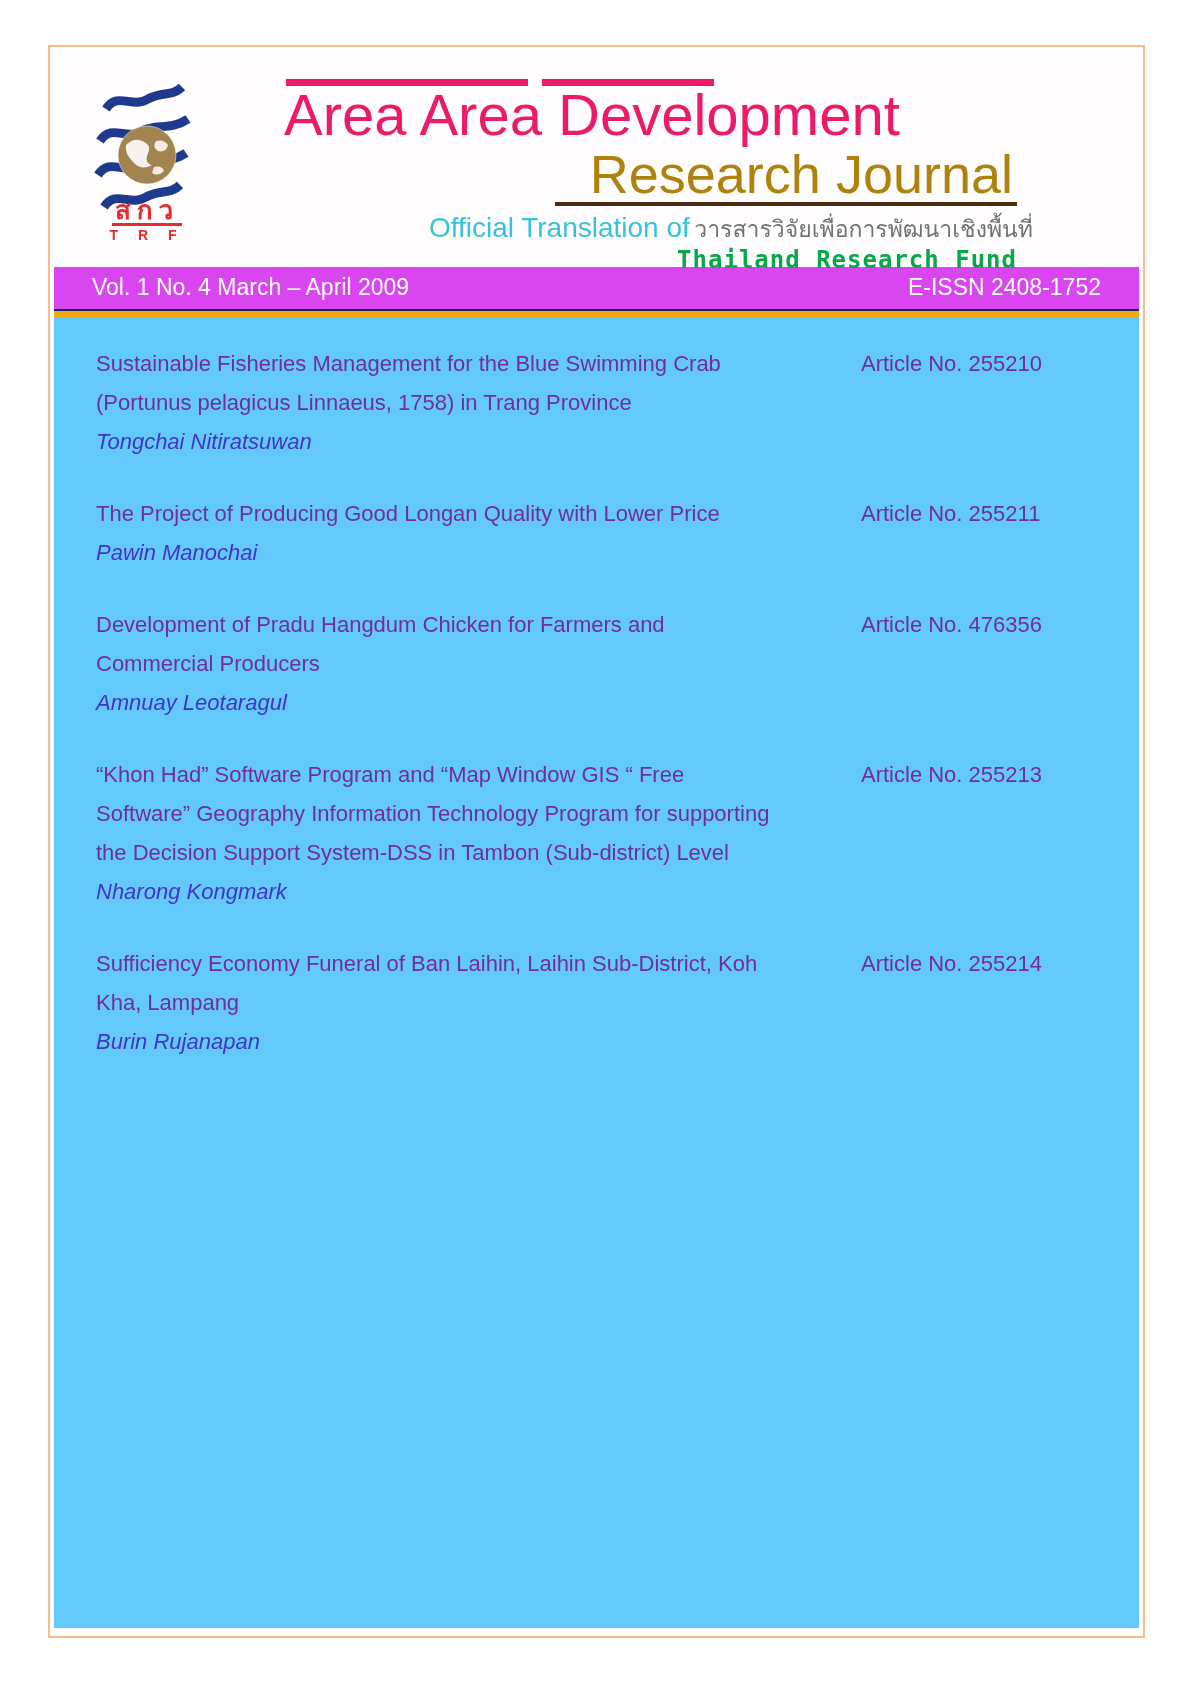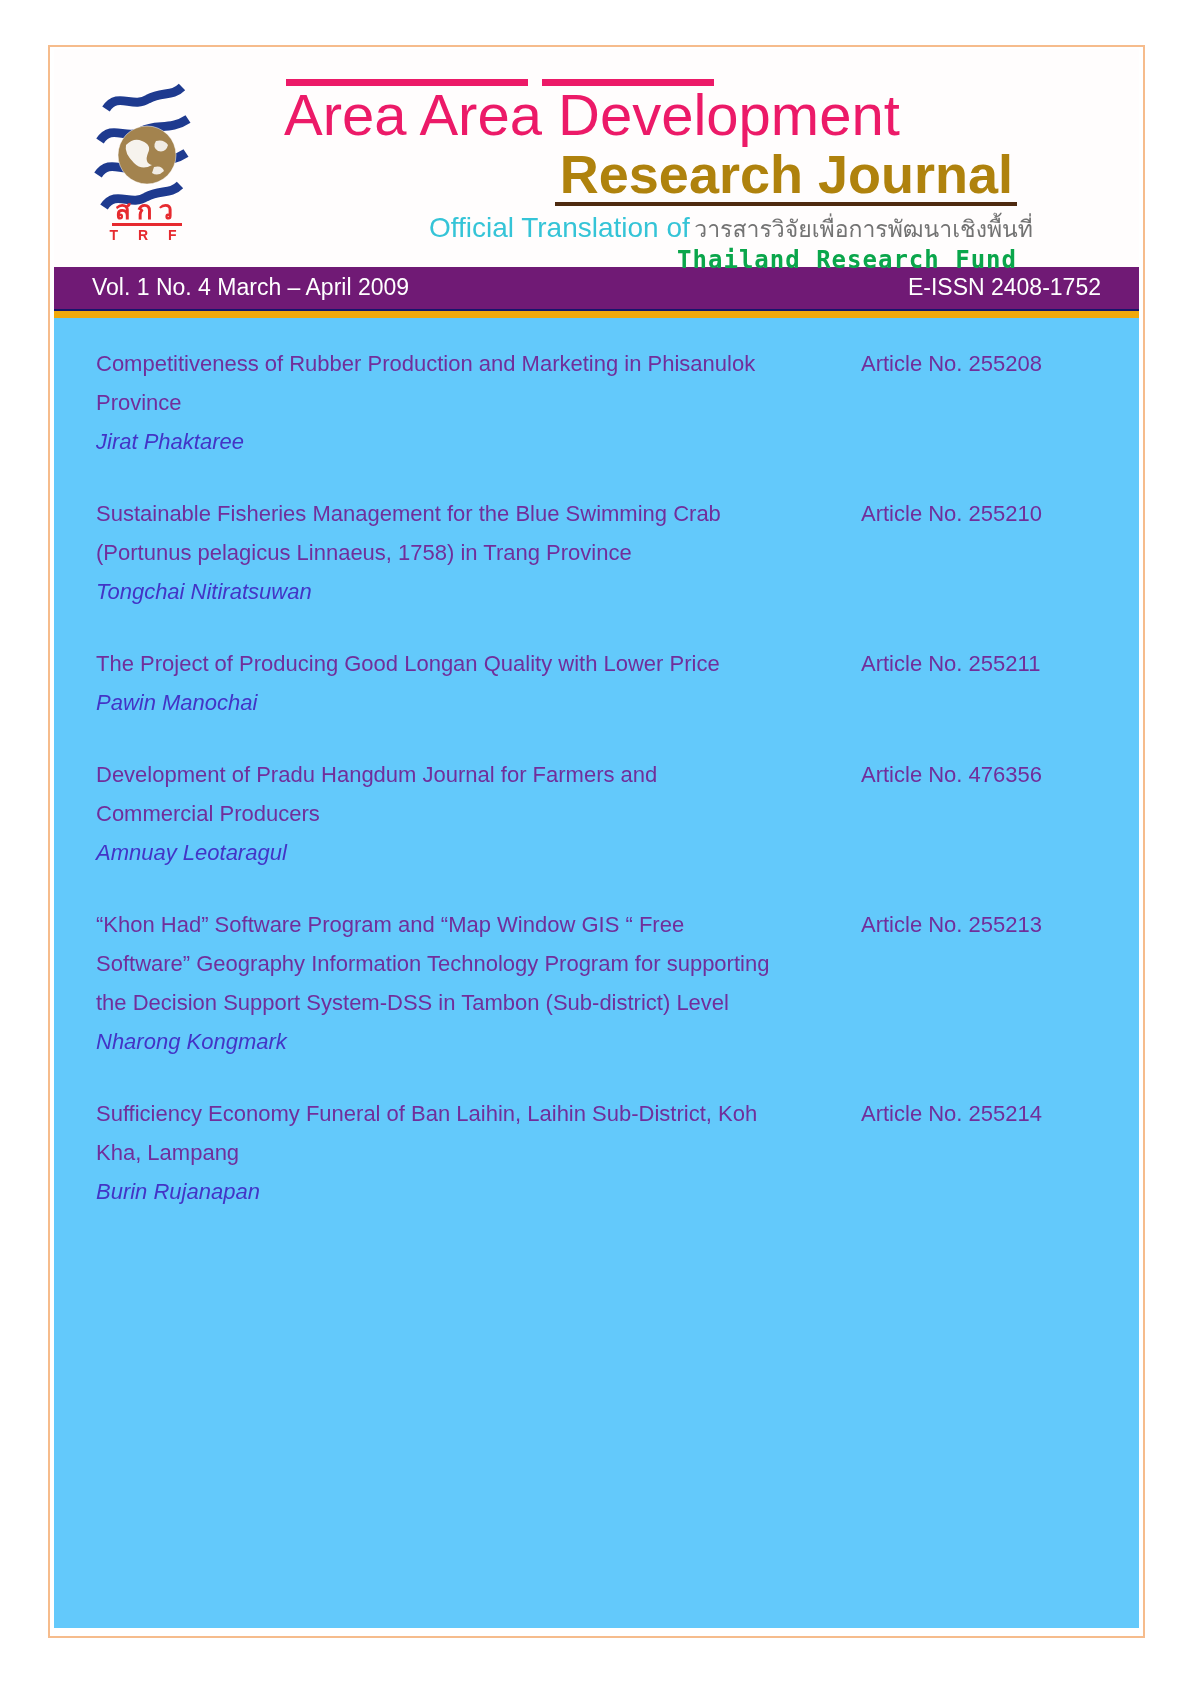--- a/index.html
+++ b/index.html
@@ -17,34 +17,34 @@
   .logo{position:absolute;left:38px;top:34px;width:110px;height:160px;}
   .rules{position:absolute;left:232px;top:30px;display:flex;gap:14px;}
   .rules span{display:block;height:7px;background:#EC1A68;}
   .rule-a{width:242px;}
   .rule-b{width:172px;}
   .title-1{
     position:absolute;left:230px;top:32px;margin:0;font-weight:normal;
     font-size:58px;color:#EC1A68;white-space:nowrap;letter-spacing:0px;
   }
   .title-2{
-    position:absolute;right:126px;top:94px;margin:0;font-weight:bold;
+    position:absolute;right:126px;top:94px;margin:0;font-weight:normal;
     font-size:54px;color:#AF820D;white-space:nowrap;
   }
   .title-underline{position:absolute;right:122px;top:153px;width:462px;height:4px;background:#4E2A10;}
   .subtitle{position:absolute;right:106px;top:162px;white-space:nowrap;}
   .subtitle .prefix{color:#35C4D7;font-size:28px;}
   .subtitle .thai{color:#737373;font-size:23px;margin-top:24px;}
   .org{
     position:absolute;right:122px;top:197px;color:#0AA64B;font-size:24px;
     font-family:"DejaVu Sans Mono", monospace;font-weight:bold;letter-spacing:1px;
   }
   
   .volume-bar{
-    flex:none;height:44px;background:#701a75;color:#ffffff;font-size:23px;
+    flex:none;height:44px;background:#d946ef;color:#ffffff;font-size:23px;
     display:flex;justify-content:space-between;align-items:flex-end;
     padding:0 38px 8px 38px;box-sizing:border-box;border-bottom:2px solid #16166b;
   }
   .gold-rule{flex:none;height:7px;background:#F1A90B;}
   
   .toc{
     flex:1;background:#63C9FB;padding:26px 40px 0 42px;box-sizing:border-box;
     overflow:hidden;
   }
   .article{margin-bottom:33px;}
@@ -102,28 +102,20 @@
   </header>
 
   <div class="volume-bar">
     <span>Vol. 1 No. 4 March – April 2009</span>
     <span>E-ISSN 2408-1752</span>
   </div>
 
   <div class="gold-rule"></div>
 
   <main class="toc">
-  <div class="article">
-    <div class="row">
-      <div class="title">Competitiveness of Rubber Production and Marketing in Phisanulok
-Province</div>
-      <div class="no">Article No. 255208</div>
-    </div>
-    <div class="author">Jirat Phaktaree</div>
-  </div>
 
 
   <div class="article">
     <div class="row">
       <div class="title">Sustainable Fisheries Management for the Blue Swimming Crab
 (Portunus pelagicus Linnaeus, 1758) in Trang Province</div>
       <div class="no">Article No. 255210</div>
     </div>
     <div class="author">Tongchai Nitiratsuwan</div>
   </div>
@@ -131,21 +123,21 @@
   <div class="article">
     <div class="row">
       <div class="title">The Project of Producing Good Longan Quality with Lower Price</div>
       <div class="no">Article No. 255211</div>
     </div>
     <div class="author">Pawin Manochai</div>
   </div>
 
   <div class="article">
     <div class="row">
-      <div class="title">Development of Pradu Hangdum Journal for Farmers and
+      <div class="title">Development of Pradu Hangdum Chicken for Farmers and
 Commercial Producers</div>
       <div class="no">Article No. 476356</div>
     </div>
     <div class="author">Amnuay Leotaragul</div>
   </div>
 
   <div class="article">
     <div class="row">
       <div class="title">“Khon Had” Software Program and “Map Window GIS “ Free
 Software” Geography Information Technology Program for supporting

